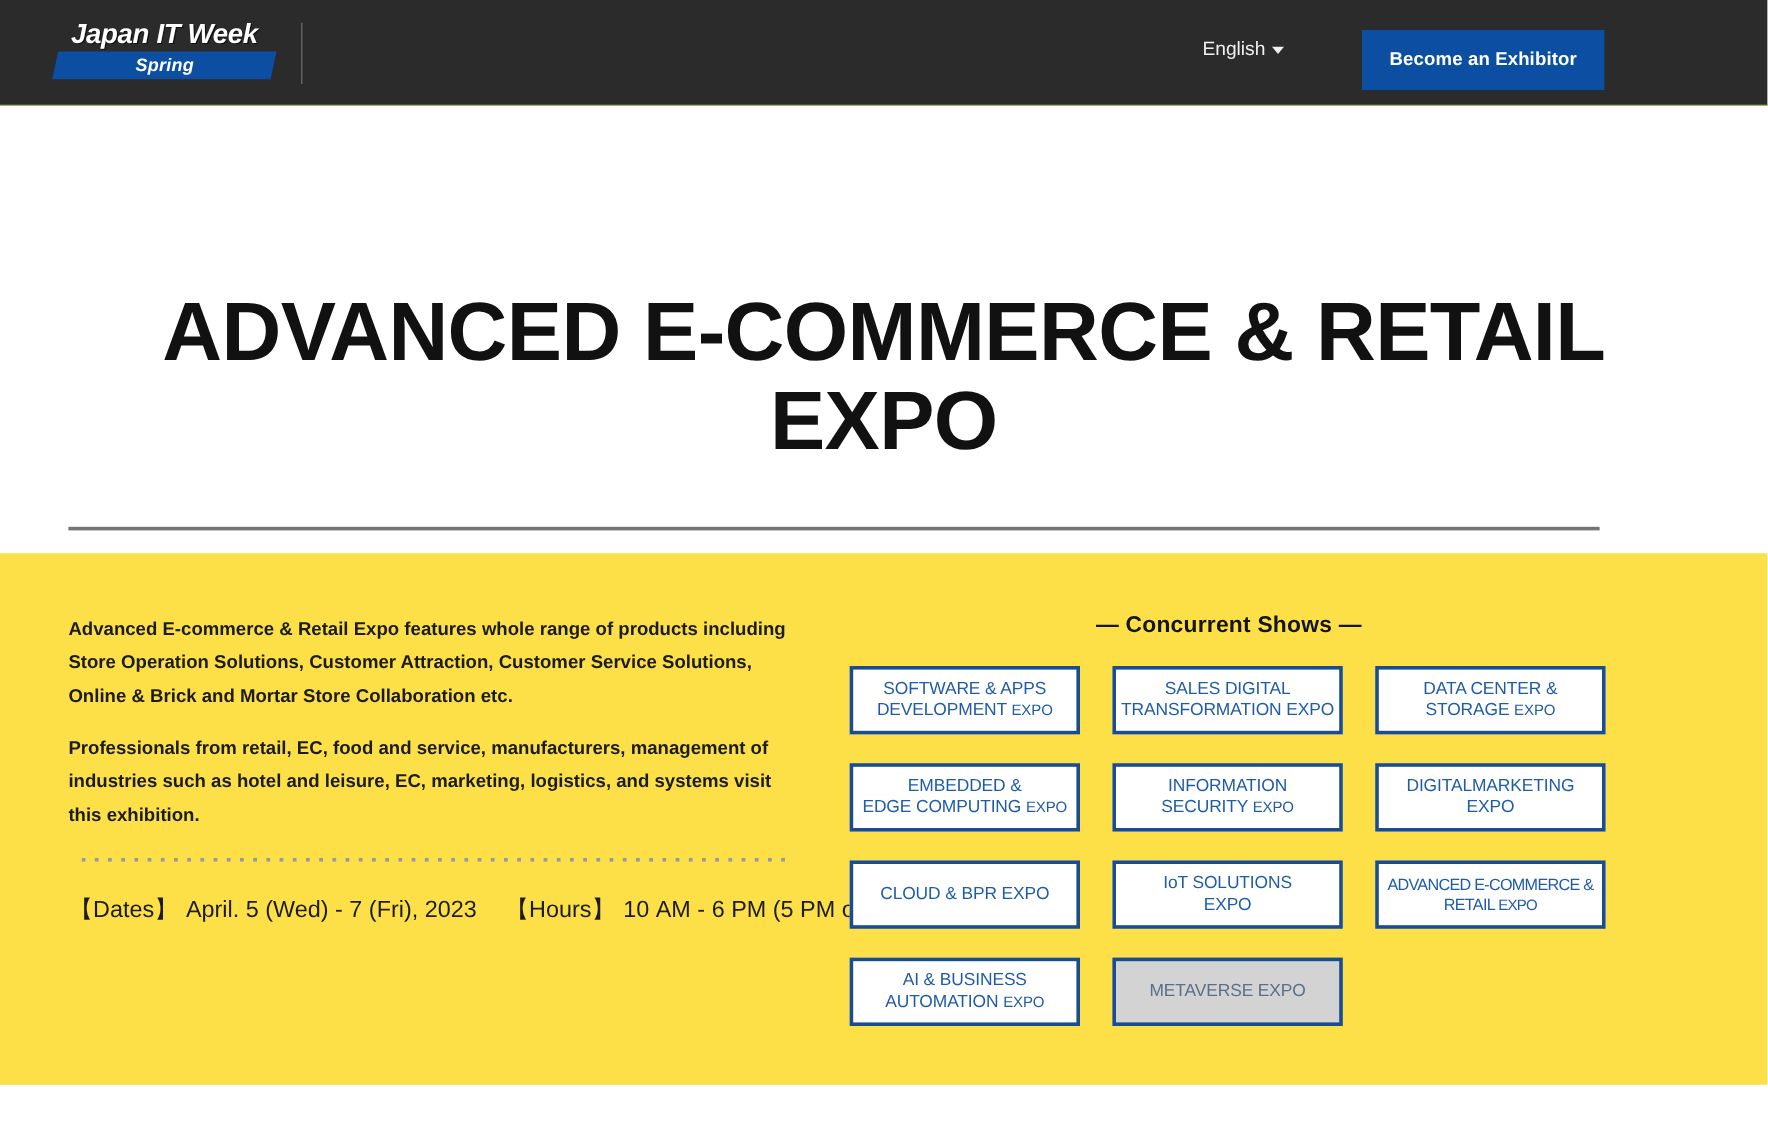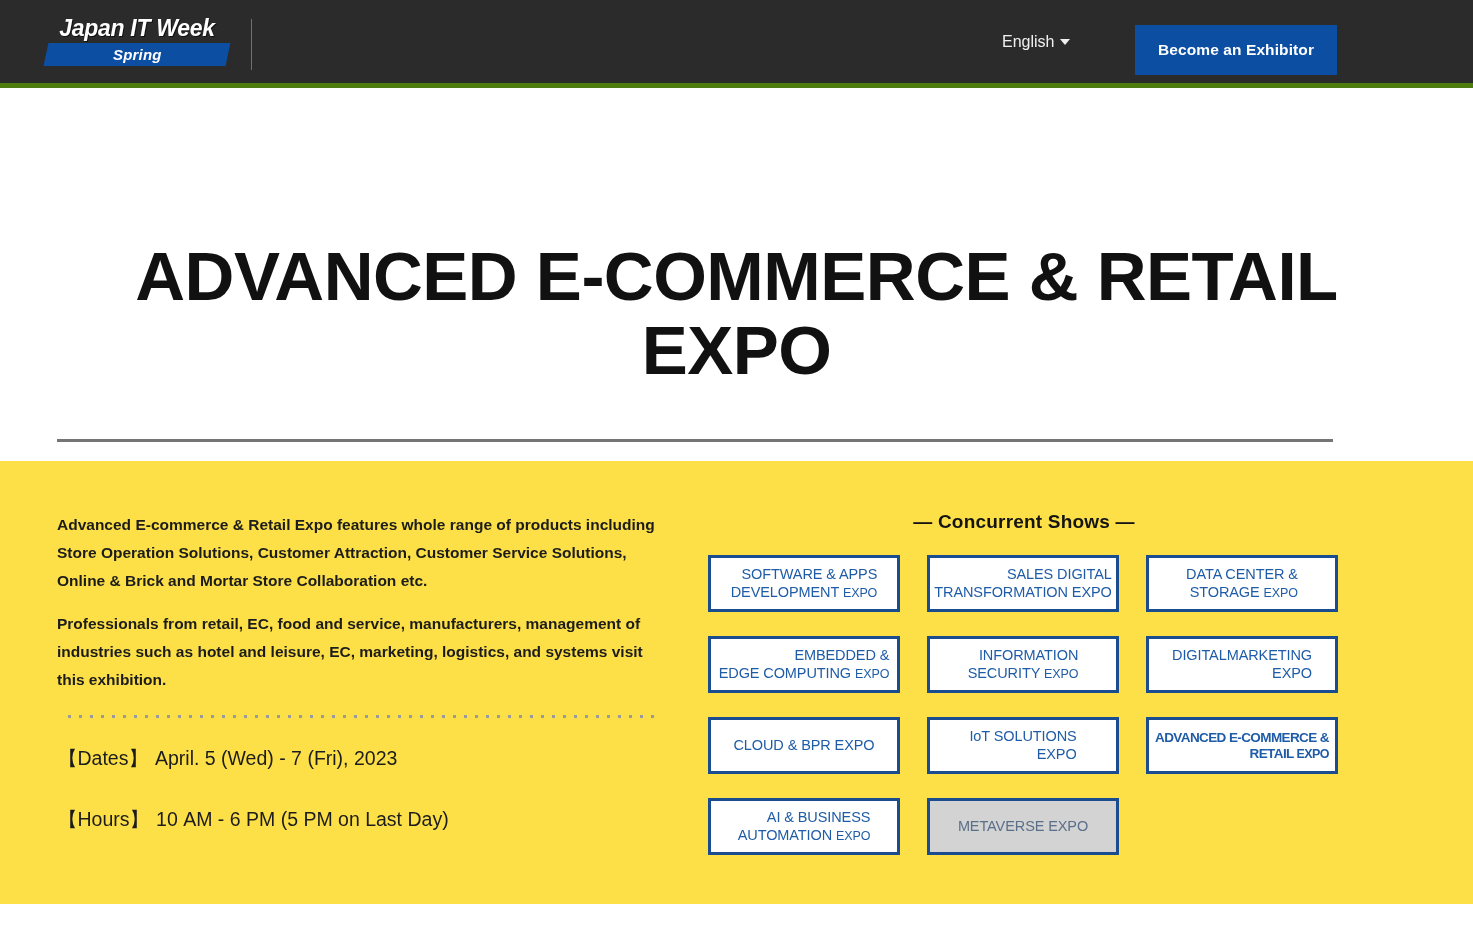--- a/index.html
+++ b/index.html
@@ -11,21 +11,21 @@
     background: #ffffff;
     font-family: "Liberation Sans", sans-serif;
     overflow: hidden;
   }
 
   
   .site-header {
     position: relative;
     height: 88px;
     background: #2b2b2b;
-    border-bottom: 5px solid #4d7c0f;
+    border-bottom: 1px solid #4d7c0f;
     display: flex;
     align-items: center;
     text-decoration: underline;
   }
 
   .logo-block {
     position: absolute;
     left: 46px;
     top: 17px;
     width: 182px;
@@ -214,22 +214,22 @@
     background-image: linear-gradient(to right, #9a9a9a 0 3px, transparent 3px 11px);
     background-size: 11px 3px;
     background-repeat: repeat-x;
   }
 
   .info-list {
     position: absolute;
     left: 58px;
     top: 287px;
     display: flex;
-    flex-direction: column;
-    gap: 40px;
+    flex-direction: row;
+    gap: 24px;
   }
   .info-row {
     font-size: 19.5px;
     color: #1c1c1c;
     line-height: 1.1;
     white-space: nowrap;
   }
   .info-label { font-size: 19.5px; }
   .info-value { margin-left: 7px; }
 
@@ -255,32 +255,32 @@
     row-gap: 24px;
     justify-content: start;
   }
   .show-box {
     height: 57px;
     border: 3px solid #1a4d8f;
     background: #ffffff;
     display: flex;
     align-items: center;
     justify-content: center;
-    text-align: right;
+    text-align: center;
     padding: 0 4px;
     cursor: pointer;
     line-height: 1.18;
   }
   .show-box .bt {
     font-size: 14.5px;
     color: #1f5ca8;
     letter-spacing: -0.1px;
   }
   .show-box .bt .sm { font-size: 12.5px; }
-  .show-box.wide .bt { font-size: 13.5px; letter-spacing: -0.6px; font-weight: bold; }
+  .show-box.wide .bt { font-size: 13.5px; letter-spacing: -0.6px; }
   .show-box.current {
     background: #d3d3d3;
   }
   .show-box.current .bt { color: #5a6f8a; }
   .show-box.empty {
     border: none;
     background: transparent;
     cursor: default;
   }
 

